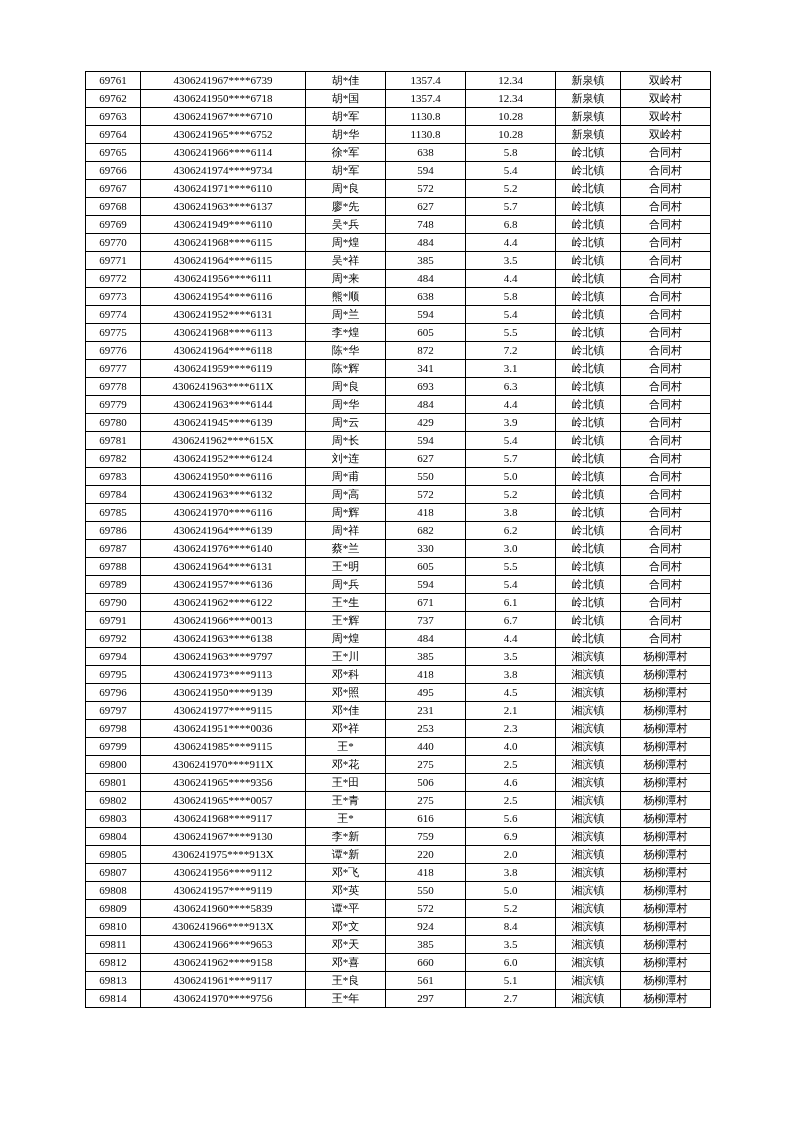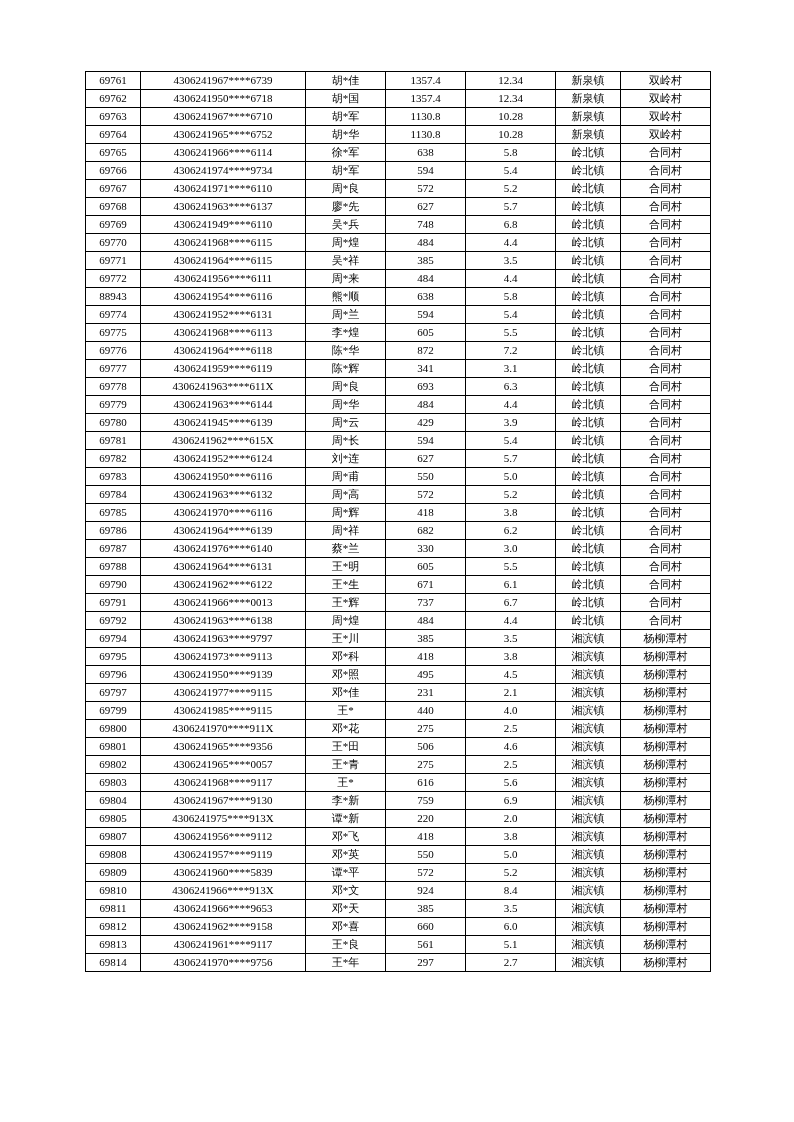--- a/index.html
+++ b/index.html
@@ -153,21 +153,21 @@
         <tr>
           <td>69772</td>
           <td>4306241956****6111</td>
           <td>周*来</td>
           <td>484</td>
           <td>4.4</td>
           <td>岭北镇</td>
           <td>合同村</td>
         </tr>
         <tr>
-          <td>88943</td>
+          <td>69773</td>
           <td>4306241954****6116</td>
           <td>熊*顺</td>
           <td>638</td>
           <td>5.8</td>
           <td>岭北镇</td>
           <td>合同村</td>
         </tr>
         <tr>
           <td>69774</td>
           <td>4306241952****6131</td>
@@ -297,20 +297,29 @@
         <tr>
           <td>69788</td>
           <td>4306241964****6131</td>
           <td>王*明</td>
           <td>605</td>
           <td>5.5</td>
           <td>岭北镇</td>
           <td>合同村</td>
         </tr>
         <tr>
+          <td>69789</td>
+          <td>4306241957****6136</td>
+          <td>周*兵</td>
+          <td>594</td>
+          <td>5.4</td>
+          <td>岭北镇</td>
+          <td>合同村</td>
+        </tr>
+        <tr>
           <td>69790</td>
           <td>4306241962****6122</td>
           <td>王*生</td>
           <td>671</td>
           <td>6.1</td>
           <td>岭北镇</td>
           <td>合同村</td>
         </tr>
         <tr>
           <td>69791</td>
@@ -360,20 +369,29 @@
         <tr>
           <td>69797</td>
           <td>4306241977****9115</td>
           <td>邓*佳</td>
           <td>231</td>
           <td>2.1</td>
           <td>湘滨镇</td>
           <td>杨柳潭村</td>
         </tr>
         <tr>
+          <td>69798</td>
+          <td>4306241951****0036</td>
+          <td>邓*祥</td>
+          <td>253</td>
+          <td>2.3</td>
+          <td>湘滨镇</td>
+          <td>杨柳潭村</td>
+        </tr>
+        <tr>
           <td>69799</td>
           <td>4306241985****9115</td>
           <td>王*</td>
           <td>440</td>
           <td>4.0</td>
           <td>湘滨镇</td>
           <td>杨柳潭村</td>
         </tr>
         <tr>
           <td>69800</td>

